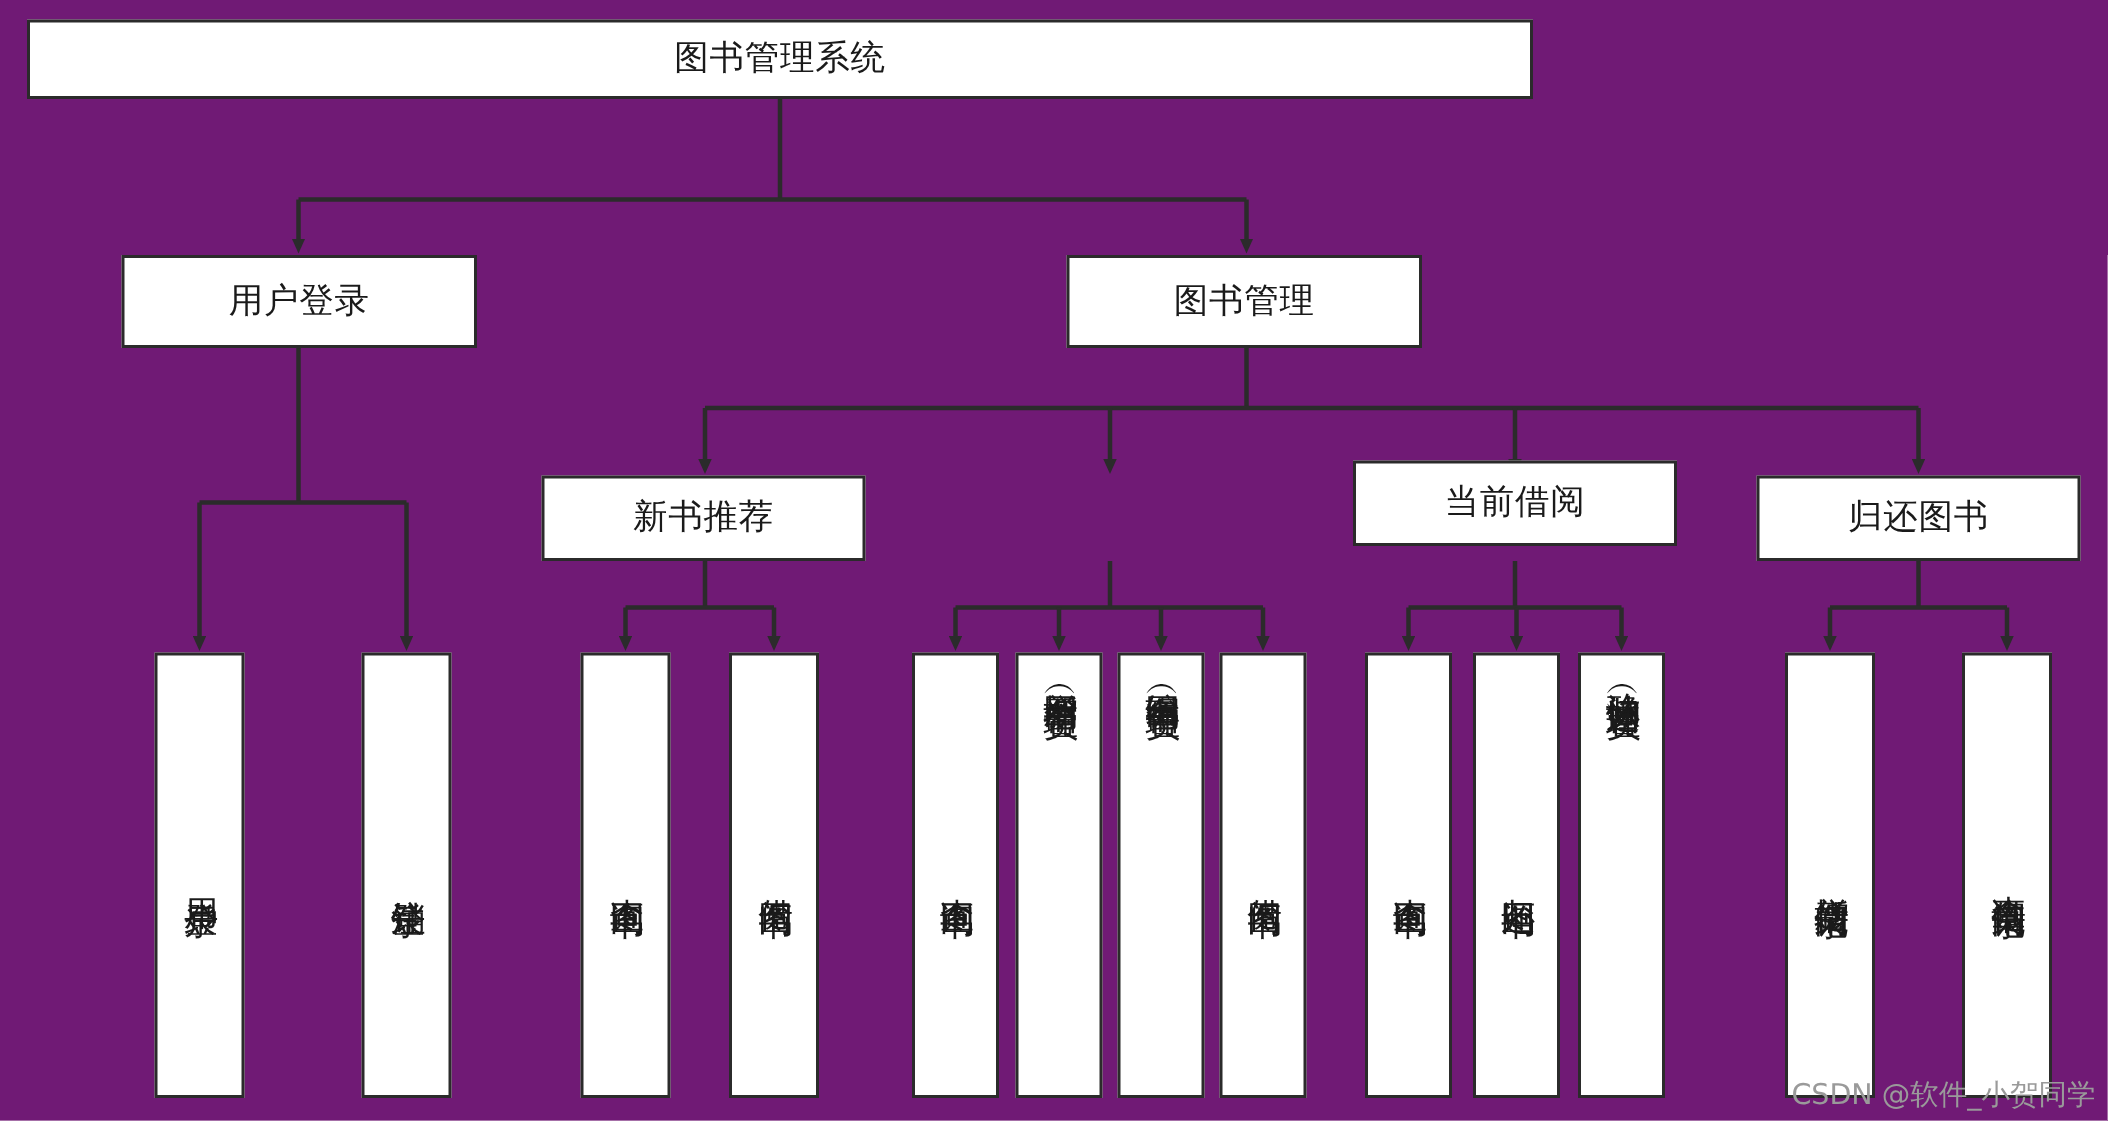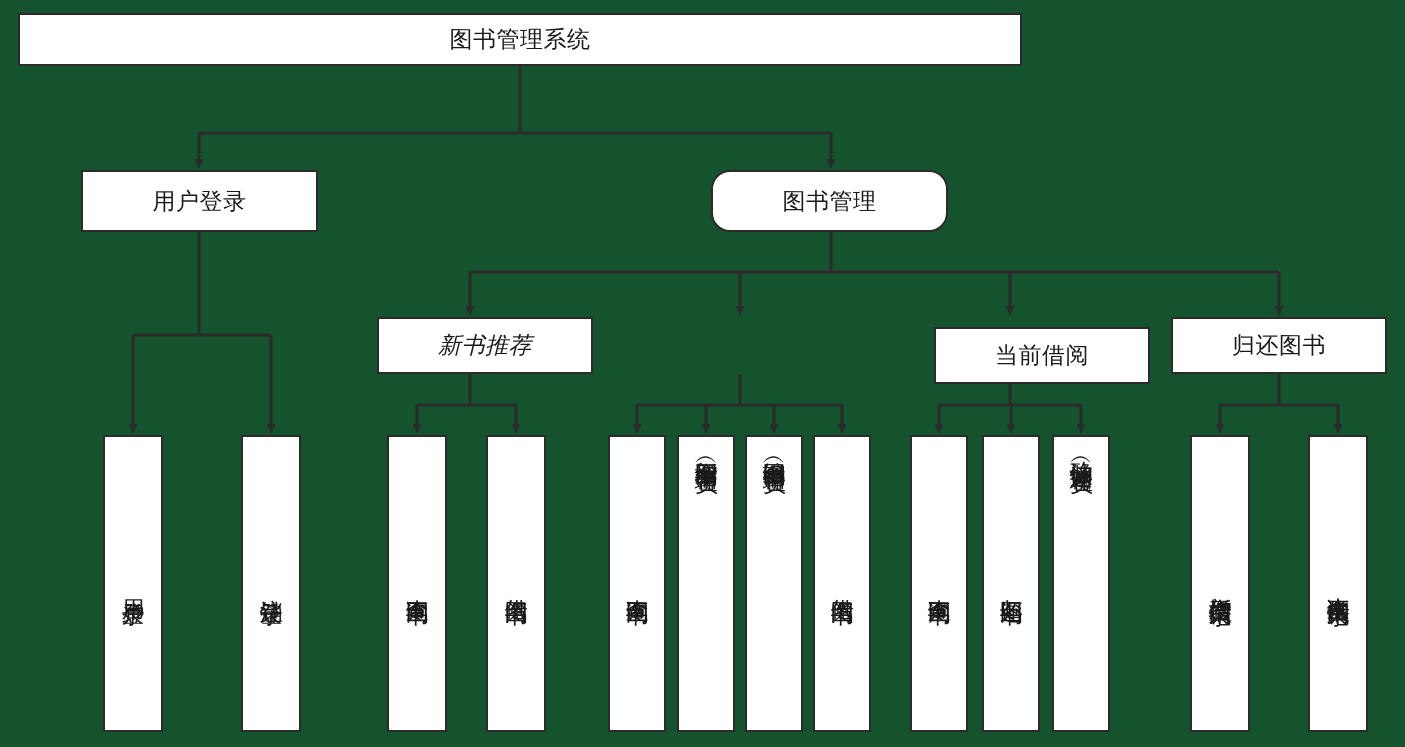--- a/index.html
+++ b/index.html
@@ -11,21 +11,21 @@
   body {
     width: 1405px;
     height: 747px;
     font-family: "DejaVu Sans", "Liberation Sans", sans-serif;
     overflow: hidden;
   }
   #diagram-root {
     position: relative;
     width: 1405px;
     height: 747px;
-    background: #14532d;
+    background: #701a75;
   }
   svg.connectors {
     position: absolute;
     left: 0;
     top: 0;
     width: 1405px;
     height: 747px;
     pointer-events: none;
   }
   .node {
@@ -131,28 +131,28 @@
     </g>
   </svg>
 
   <div class="node horiz" style="left:18px; top:13px; width:1004px; height:53px;">
     <span class="label">图书管理系统</span>
   </div>
 
   <div class="node horiz" style="left:81px; top:170px; width:237px; height:62px;">
     <span class="label">用户登录</span>
   </div>
-  <div class="node horiz" style="left:711px; top:170px; width:237px; height:62px;border-radius:19px;">
+  <div class="node horiz" style="left:711px; top:170px; width:237px; height:62px;">
     <span class="label">图书管理</span>
   </div>
 
-  <div class="node horiz" style="left:377px; top:317px; width:216px; height:57px;font-style:italic;">
+  <div class="node horiz" style="left:361px; top:317px; width:216px; height:57px;">
     <span class="label">新书推荐</span>
   </div>
-  <div class="node horiz" style="left:902px; top:327px; width:216px; height:57px;margin-left:32px;">
+  <div class="node horiz" style="left:902px; top:307px; width:216px; height:57px;">
     <span class="label">当前借阅</span>
   </div>
   <div class="node horiz" style="left:1171px; top:317px; width:216px; height:57px;">
     <span class="label">归还图书</span>
   </div>
 
   <div class="node vert midalign" style="left:103px; top:435px; width:60px; height:297px;">
     <span class="label">用户登录</span>
   </div>
   <div class="node vert midalign" style="left:241px; top:435px; width:60px; height:297px;">
@@ -189,14 +189,15 @@
     <span class="label">确认归还（管理员）</span>
   </div>
 
   <div class="node vert midalign" style="left:1190px; top:435px; width:60px; height:297px;">
     <span class="label">新增借阅记录</span>
   </div>
   <div class="node vert midalign" style="left:1308px; top:435px; width:60px; height:297px;">
     <span class="label">查询借阅记录</span>
   </div>
 
+  <div id="watermark">CSDN @软件_小贺同学</div>
 
 </div>
 
 </body></html>

